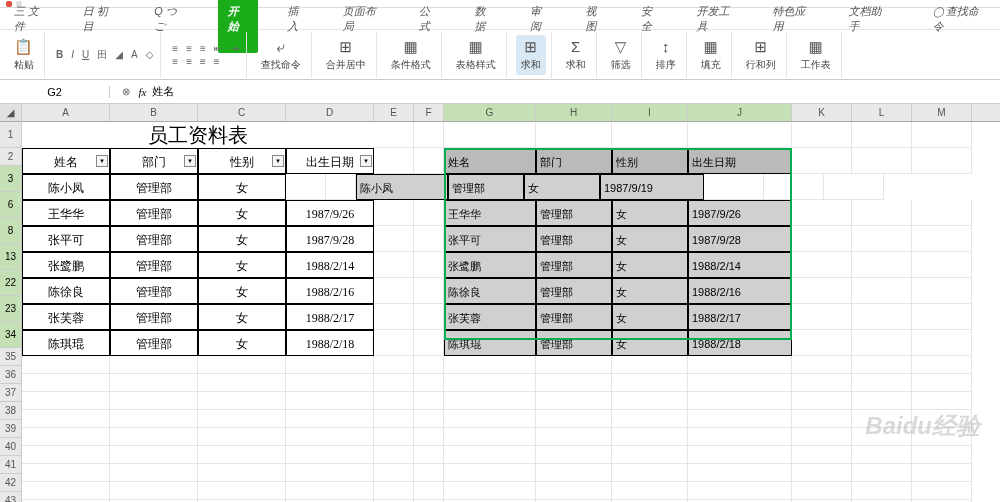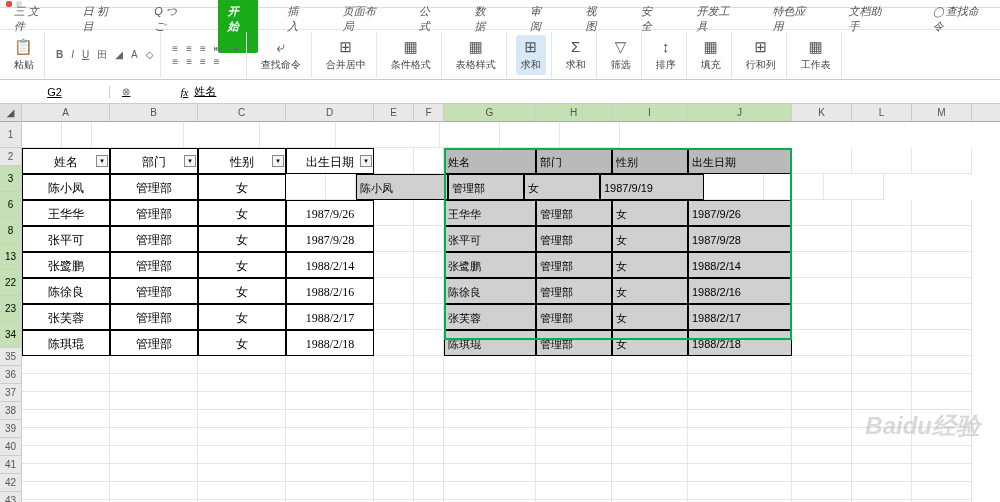--- a/index.html
+++ b/index.html
@@ -17,24 +17,24 @@
     
     .toolbar { height: 50px; background: #fff; border-bottom: 1px solid #ccc; display: flex; align-items: center; padding: 2px 4px; gap: 4px; }
     .tbtn { display: flex; flex-direction: column; align-items: center; gap: 2px; padding: 3px 5px; font-size: 10px; color: #444; cursor: pointer; border-radius: 3px; }
     .tbtn.active { background: #d8e8f5; }
     .tbtn .ico { width: 18px; height: 18px; display: flex; align-items: center; justify-content: center; font-size: 15px; color: #555; }
     .tgroup { display: flex; flex-direction: column; gap: 2px; border-right: 1px solid #e5e5e5; padding: 0 5px; height: 46px; justify-content: center; }
     .trow { display: flex; gap: 4px; align-items: center; }
     .fontbox { border: 1px solid #ccc; padding: 1px 4px; font-size: 10px; min-width: 50px; background: #fff; }
     .mini { font-size: 10px; color: #666; padding: 0 2px; cursor: pointer; }
     
-    .formula-bar { height: 24px; background: #fff; border-bottom: 1px solid #ccc; display: flex; align-items: center; text-decoration: underline; }
+    .formula-bar { height: 24px; background: #fff; border-bottom: 1px solid #ccc; display: flex; align-items: center; }
     .namebox { width: 110px; border-right: 1px solid #ccc; padding: 0 8px; text-align: center; font-size: 11px; }
     .fx-area { display: flex; align-items: center; gap: 6px; padding: 0 10px; font-size: 11px; }
-    .fx-icon { font-style: italic; font-family: serif; margin-left: 42px; }
+    .fx-icon { font-style: italic; font-family: serif; }
     
     .sheet-area { display: flex; height: 398px; background: #fff; position: relative; }
     .row-headers { width: 22px; background: #e8e8e8; border-right: 1px solid #ccc; }
     .rowh { height: 18px; border-bottom: 1px solid #ccc; text-align: center; font-size: 10px; color: #555; line-height: 18px; }
     .rowh.first { height: 18px; background: #e0e0e0; border-bottom: 1px solid #aaa; }
     .rowh.tall { height: 26px; line-height: 26px; }
     .rowh.sel { background: #c5e0b4; color: #000; }
     
     .grid { flex: 1; position: relative; }
     .col-headers { height: 18px; background: #e8e8e8; border-bottom: 1px solid #aaa; display: flex; }
@@ -237,20 +237,21 @@
         <div class="colh sel" style="width: 76px;">H</div>
         <div class="colh sel" style="width: 76px;">I</div>
         <div class="colh sel" style="width: 104px;">J</div>
         <div class="colh" style="width: 60px;">K</div>
         <div class="colh" style="width: 60px;">L</div>
         <div class="colh" style="width: 60px;">M</div>
       </div>
     <div class="cells" id="cells">
 
       <div class="row tall">
+        <div class="cell lt-title" style="width:352px">员工资料表</div>
         <div class="cell" style="width:40px"></div>
         <div class="cell" style="width:30px"></div>
         <div class="cell" style="width:92px"></div>
         <div class="cell" style="width:76px"></div>
         <div class="cell" style="width:76px"></div>
         <div class="cell" style="width:104px"></div>
         <div class="cell" style="width:60px"></div>
         <div class="cell" style="width:60px"></div>
         <div class="cell" style="width:60px"></div>
       </div>

